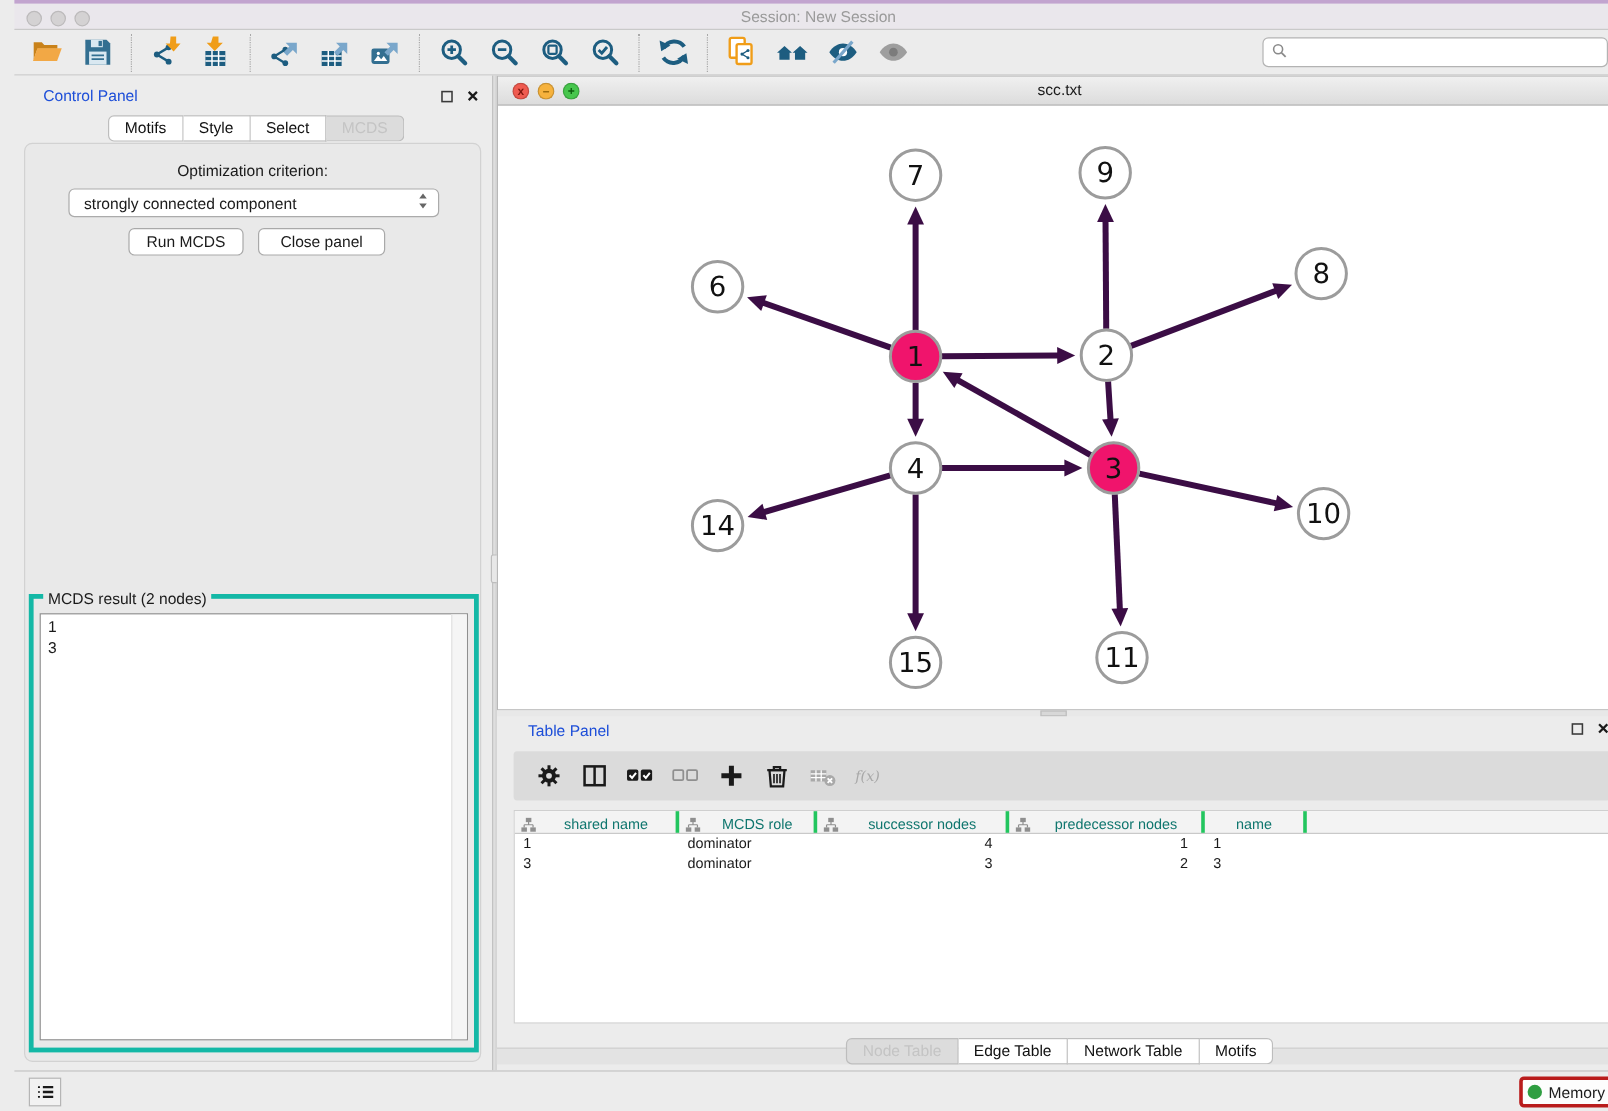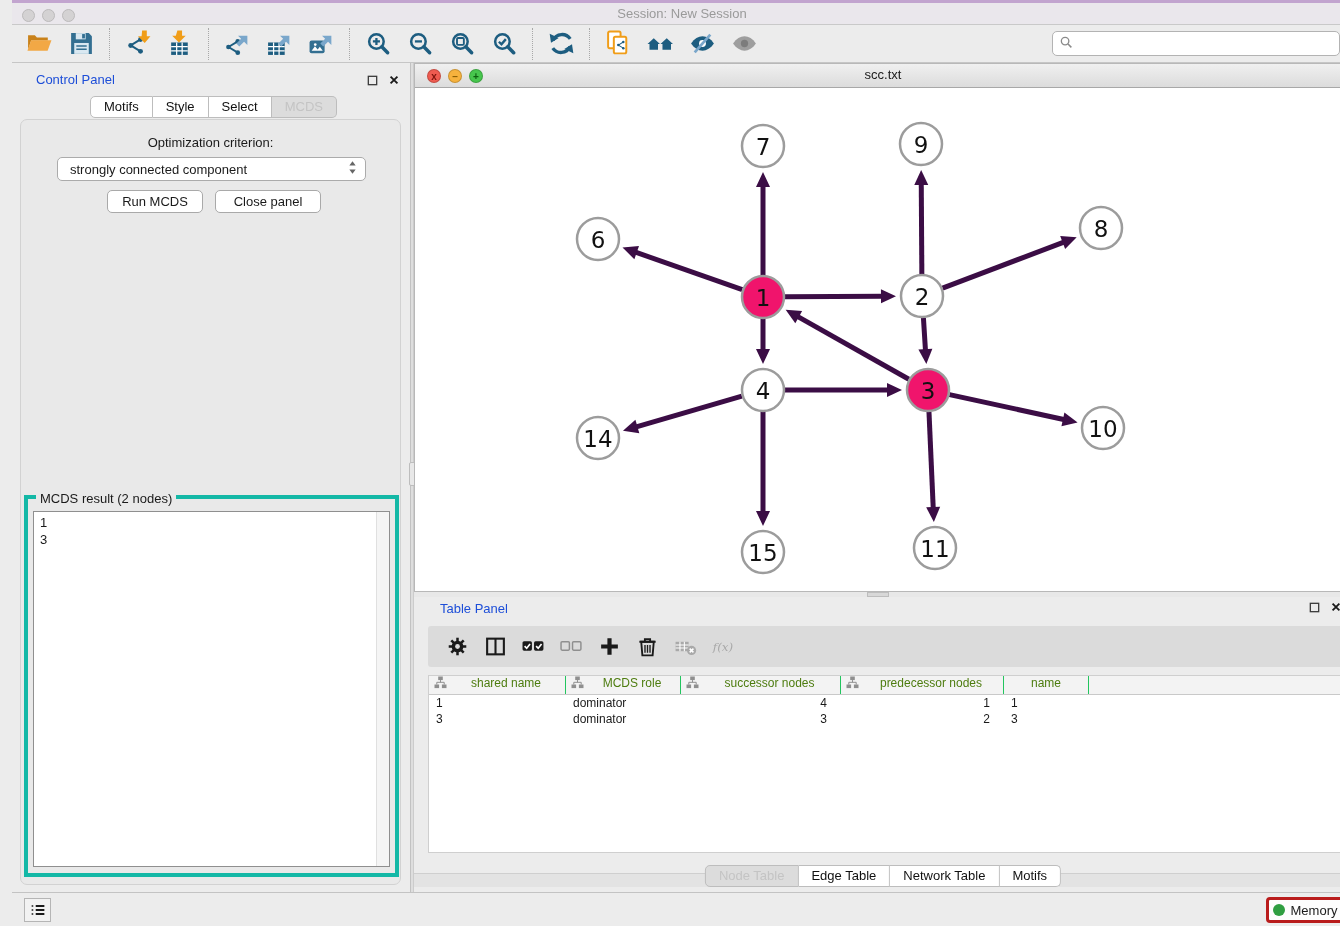--- a/index.html
+++ b/index.html
@@ -55,21 +55,21 @@
   #h-divider { left:402px; top:592px; width:938px; height:5px; background:#e8e8e8; }
   #h-handle { left:855px; top:592px; width:22px; height:5px; background:#d8d8d8; border:1px solid #bdbdbd; }
 
   
   #table-panel { left:402px; top:597px; width:938px; height:295px; background:#ececec; }
   #tp-toolbar { position:absolute; left:14px; right:10px; top:29px; height:41px; background:#dbdbdb; border-radius:3px; display:flex; align-items:center; padding-left:10px; }
   .tp-btn { width:38px; height:34px; display:flex; align-items:center; justify-content:center; cursor:pointer; }
   .tp-btn svg { width:23px; height:23px; }
   #tbl { position:absolute; left:14px; right:10px; top:78px; height:178px; background:#fff; border:1px solid #cfcfcf; }
   #tbl-header { display:flex; height:19px; background:#f3f3f3; border-bottom:1px solid #c9c9c9; }
-  .th { display:flex; align-items:flex-start; border-right:1px solid #22c55e; font-size:12px; color:#4d7c0f; position:relative; }
+  .th { display:flex; align-items:flex-end; border-right:3px solid #22c55e; font-size:12px; color:#0f766e; position:relative; }
   .th .lbl { flex:1; text-align:center; padding:0 4px; }
   .th svg { width:13px; height:13px; margin-left:5px; }
   .tr { display:flex; height:16px; cursor:default; }
   .td { font-size:12px; line-height:16px; padding:0 7px; white-space:nowrap; overflow:hidden; }
   #tp-band { position:absolute; left:0; right:0; top:276px; height:14px; background:#e3e3e3; border-top:1px solid #cfcfcf; }
   #tp-tabs { position:absolute; left:50%; transform:translateX(-50%); top:268px; display:flex; }
   
   #statusbar { left:0; top:892px; width:1340px; height:34px; background:#ececec; border-top:1px solid #c3c3c3; }
   #list-btn { position:absolute; left:12px; top:5px; width:27px; height:24px; background:#f2f2f2; border:1px solid #b5b5b5; display:flex; align-items:center; justify-content:center; cursor:pointer; }
   #list-btn svg { width:20px; height:20px; }

